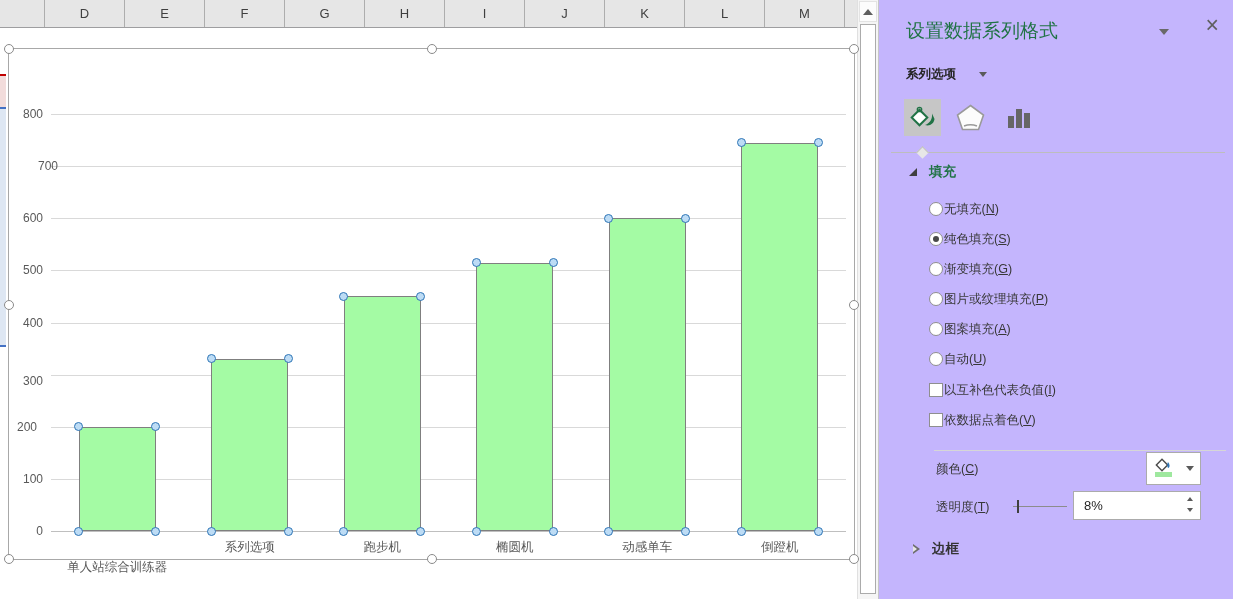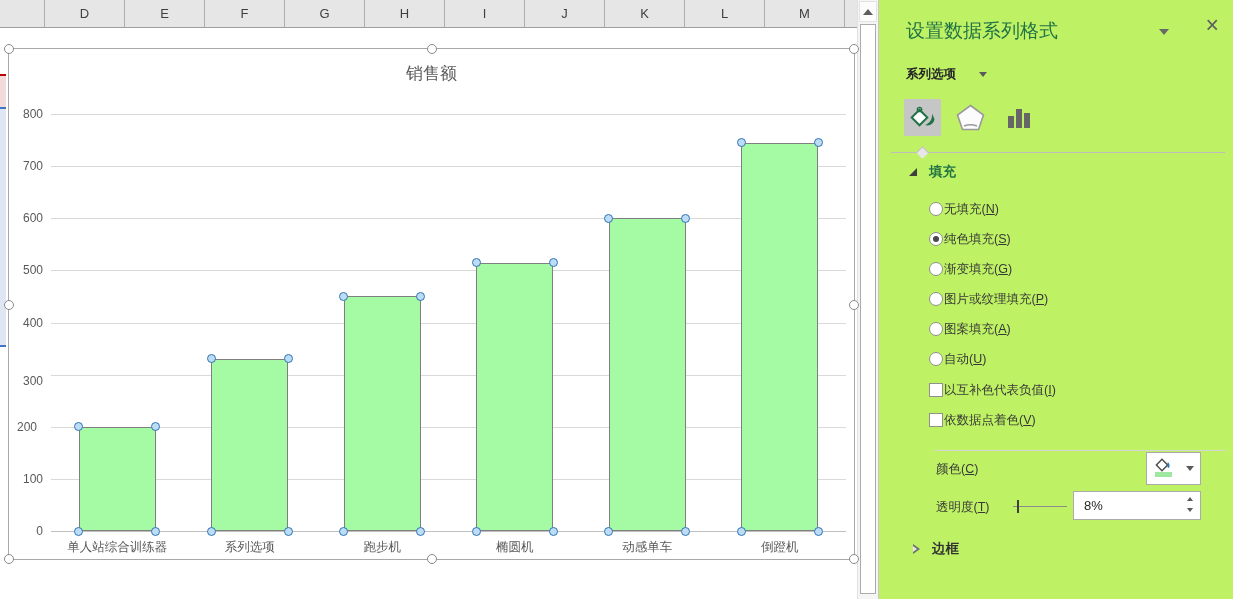--- a/index.html
+++ b/index.html
@@ -36,21 +36,21 @@
   .vscroll{position:absolute;left:857px;top:0;width:21px;height:599px;background:#F5F5F5;
            border-left:1px solid #E0E0E0;box-sizing:border-box}
   .vbtn{position:absolute;left:1px;top:1px;width:18px;height:21px;background:#FCFCFC;
         border:1px solid #E3E3E3;box-sizing:border-box;display:flex;align-items:center;justify-content:center}
   .tri-up{width:0;height:0;border-left:5px solid transparent;border-right:5px solid transparent;
           border-bottom:6px solid #5E5E5E}
   .vthumb{position:absolute;left:2px;top:24px;width:16px;height:570px;background:#fff;
           border:1px solid #ABABAB;box-sizing:border-box}
 
   
-  .pane{position:absolute;left:878px;top:0;width:355px;height:599px;background:#bef264;
+  .pane{position:absolute;left:878px;top:0;width:355px;height:599px;background:#c4b5fd;
         border-left:1px solid #C6C6C6;box-sizing:border-box;color:#383838}
   .pane-title{position:absolute;left:27px;top:18px;font-size:19px;color:#217346;white-space:nowrap}
   .title-caret{position:absolute;left:280px;top:29px;width:0;height:0;border-left:5px solid transparent;
                border-right:5px solid transparent;border-top:6px solid #696969}
   .close-x{position:absolute;right:14px;top:14px;font-size:23px;color:#5F5F5F;line-height:1}
   .series-opts{position:absolute;left:27px;top:66px;display:flex;align-items:center;gap:23px}
   .series-opts .lbl{font-size:12.5px;font-weight:bold;color:#262626}
   .sm-caret{width:0;height:0;border-left:4px solid transparent;border-right:4px solid transparent;
             border-top:5px solid #5A5A5A;display:inline-block}
   .icons{position:absolute;left:25px;top:99px;display:flex;gap:11px;align-items:center}
@@ -110,46 +110,45 @@
       <div class="colcell">M</div>
     </div>
 
   <div class="sliver" style="top:74px;height:2px;background:#C00000"></div>
   <div class="sliver" style="top:76px;height:31px;background:#F2DCDB"></div>
   <div class="sliver" style="top:107px;height:2px;background:#4472C4"></div>
   <div class="sliver" style="top:109px;height:236px;background:#DEE7F3"></div>
   <div class="sliver" style="top:345px;height:2px;background:#4472C4"></div>
 
   <div class="chart-obj">
-    <div class="chart-title">销售额</div>
     <div id="plot">
         <div class="gridline axis0" style="left: 42px; width: 795px; top: 482px;"></div>
         <div class="ylab" style="left: 2px; top: 475px;">0</div>
         <div class="gridline" style="left: 42px; width: 795px; top: 429.875px;"></div>
         <div class="ylab" style="left: 2px; top: 422.875px;">100</div>
         <div class="gridline" style="left: 42px; width: 795px; top: 377.75px;"></div>
         <div class="ylab" style="left: 2px; top: 370.75px; text-align: center;">200</div>
         <div class="gridline" style="left: 42px; width: 795px; top: 325.625px;"></div>
         <div class="ylab" style="left: 2px; top: 325px;">300</div>
         <div class="gridline" style="left: 42px; width: 795px; top: 273.5px;"></div>
         <div class="ylab" style="left: 2px; top: 266.5px;">400</div>
         <div class="gridline" style="left: 42px; width: 795px; top: 221.375px;"></div>
         <div class="ylab" style="left: 2px; top: 214.375px;">500</div>
         <div class="gridline" style="left: 42px; width: 795px; top: 169.25px;"></div>
         <div class="ylab" style="left: 2px; top: 162.25px;">600</div>
         <div class="gridline" style="left: 42px; width: 795px; top: 117.125px;"></div>
-        <div class="ylab" style="left: 2px; top: 110.125px;">700</div>
+        <div class="ylab" style="left: 17px; top: 110.125px;">700</div>
         <div class="gridline" style="left: 42px; width: 795px; top: 65px;"></div>
         <div class="ylab" style="left: 2px; top: 58px;">800</div>
         <div class="bar" style="left: 69.75px; top: 377.75px; width: 77px; height: 104.25px;"></div>
         <div class="bh" style="left: 65.25px; top: 373.25px;"></div>
         <div class="bh" style="left: 142.25px; top: 373.25px;"></div>
         <div class="bh" style="left: 65.25px; top: 477.5px;"></div>
         <div class="bh" style="left: 142.25px; top: 477.5px;"></div>
-        <div class="cat" style="left: 42px; width: 132.5px;">单人站综合训练器</div>
+        <div class="cat" style="left: 42px; width: 132.5px; margin-top: 20px;">单人站综合训练器</div>
         <div class="bar" style="left: 202.25px; top: 309.988px; width: 77px; height: 172.012px;"></div>
         <div class="bh" style="left: 197.75px; top: 305.488px;"></div>
         <div class="bh" style="left: 274.75px; top: 305.488px;"></div>
         <div class="bh" style="left: 197.75px; top: 477.5px;"></div>
         <div class="bh" style="left: 274.75px; top: 477.5px;"></div>
         <div class="cat" style="left: 174.5px; width: 132.5px;">系列选项</div>
         <div class="bar" style="left: 334.75px; top: 247.438px; width: 77px; height: 234.562px;"></div>
         <div class="bh" style="left: 330.25px; top: 242.938px;"></div>
         <div class="bh" style="left: 407.25px; top: 242.938px;"></div>
         <div class="bh" style="left: 330.25px; top: 477.5px;"></div>

